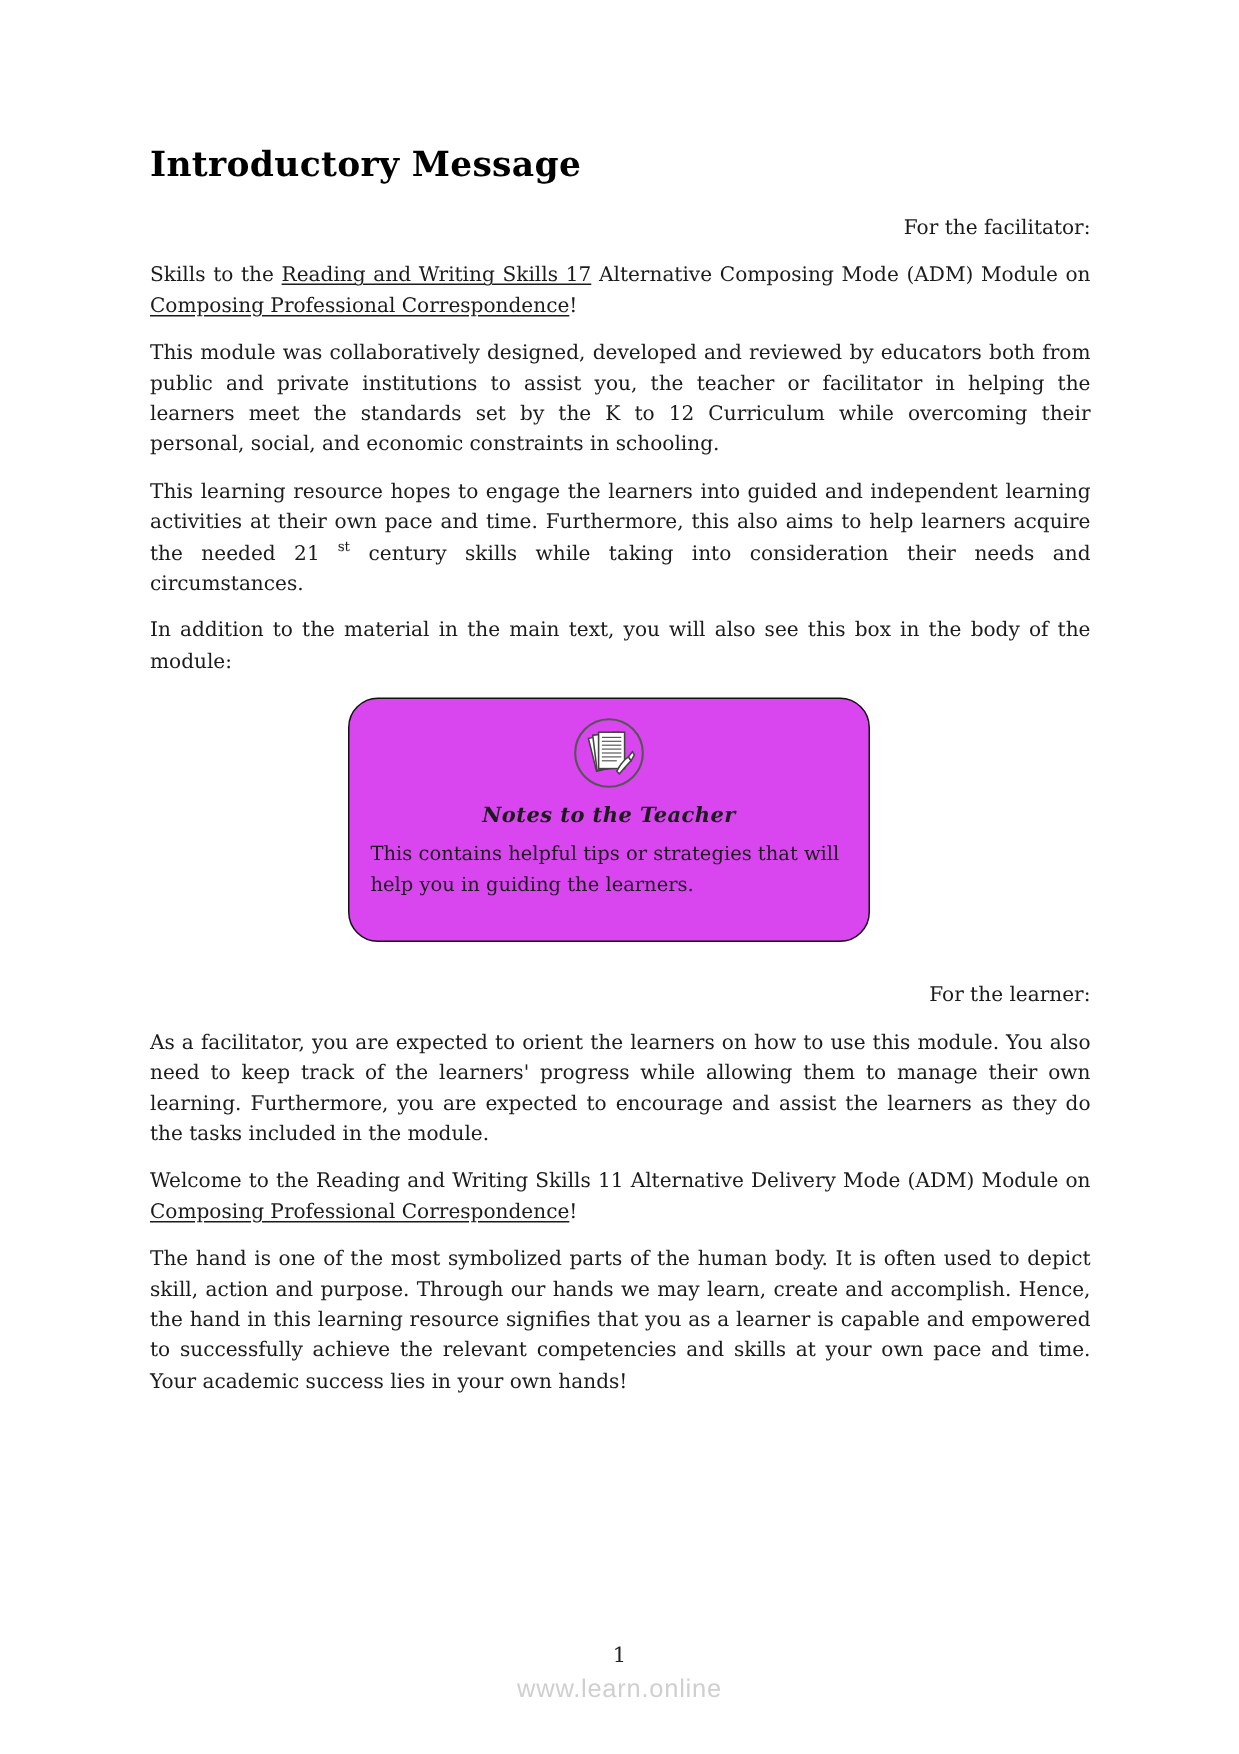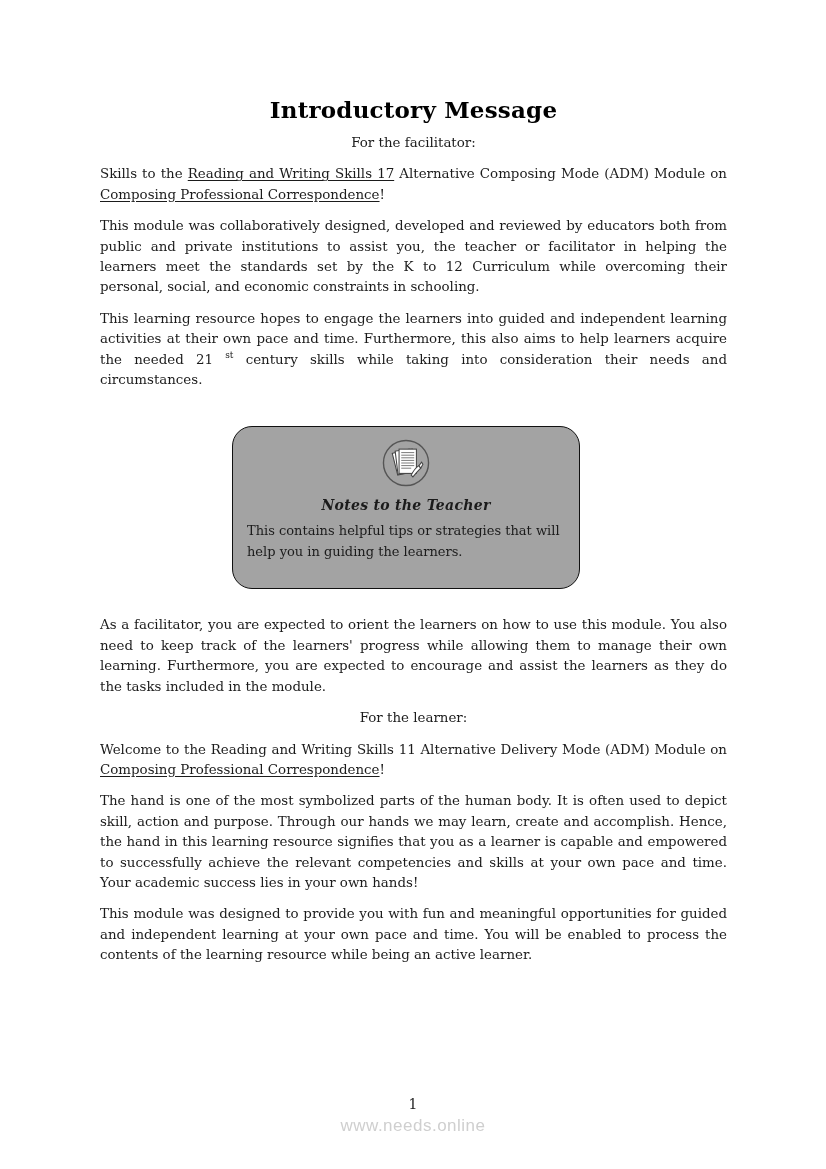--- a/index.html
+++ b/index.html
@@ -19,53 +19,52 @@
   .content {
     position: absolute;
     left: 100px;
     top: 96px;
     width: 627px;
   }
   h1.doc-title {
     font-family: "DejaVu Serif", serif;
     font-weight: bold;
     font-size: 23px;
-    margin: 0 0 10px 0;
+    margin: 0 0 20px 0;
     color: #000000;
     letter-spacing: 0.2px;
-    text-align: center;
   }
   p.body-text {
     font-size: 13.4px;
     line-height: 20.4px;
     text-align: justify;
     margin: 0 0 11px 0;
   }
   p.body-text.no-justify {
-    text-align: center;
+    text-align: right;
   }
   .u {
     text-decoration: underline;
     text-underline-offset: 2px;
   }
   sup.sup {
     font-size: 9px;
     vertical-align: super;
     line-height: 0;
     margin-left: 12px;
   }
   .notes-box {
     box-sizing: border-box;
     width: 348px;
     min-height: 163px;
-    margin: 36px 0 26px 132px;
+    margin: 13px 0 26px 132px;
     border: 1.6px solid #111111;
     border-radius: 20px;
     padding: 8px 14px 14px 14px;
-    background: #a3a3a3;
+    background: #d946ef;
   }
   .notes-icon-wrap {
     text-align: center;
     margin: 2px 0 4px 0;
   }
   .notes-title {
     font-weight: bold;
     font-style: italic;
     font-size: 14px;
     text-align: center;
@@ -106,20 +105,21 @@
     <h1 class="doc-title">Introductory Message</h1>
 
     <p class="body-text no-justify">For the facilitator:</p>
 
     <p class="body-text"><span>Skills to the </span><span class="u">Reading and Writing Skills 17</span><span> Alternative Composing Mode (ADM) Module on </span><span class="u">Composing Professional Correspondence</span><span>!</span></p>
 
     <p class="body-text">This module was collaboratively designed, developed and reviewed by educators both from public and private institutions to assist you, the teacher or facilitator in helping the learners meet the standards set by the K to 12 Curriculum while overcoming their personal, social, and economic constraints in schooling.</p>
 
     <p class="body-text"><span>This learning resource hopes to engage the learners into guided and independent learning activities at their own pace and time. Furthermore, this also aims to help learners acquire the needed 21</span><sup class="sup">st</sup><span> century skills while taking into consideration their needs and circumstances.</span></p>
 
+    <p class="body-text">In addition to the material in the main text, you will also see this box in the body of the module:</p>
 
     <div class="notes-box">
       <div class="notes-icon-wrap">
         <svg width="52" height="52" viewBox="0 0 60 60" aria-hidden="true">
           <circle cx="30" cy="30" r="26" fill="none" stroke="#555555" stroke-width="1.6"></circle>
           <g stroke="#444444" stroke-width="1.2" fill="#ffffff">
             <rect x="17" y="16" width="20" height="26" transform="rotate(-14 27 29)"></rect>
             <rect x="19" y="15" width="20" height="27" transform="rotate(-7 29 28)"></rect>
             <rect x="22" y="14" width="20" height="28"></rect>
           </g>
@@ -135,27 +135,26 @@
           <g fill="#ffffff" stroke="#444444" stroke-width="1.2">
             <path d="M 36 44 Q 40 36 45 33 L 47 36 Q 43 40 38 46 Z"></path>
             <path d="M 45 33 L 48 29 L 49.5 31.5 L 47 36 Z"></path>
           </g>
         </svg>
       </div>
       <div class="notes-title">Notes to the Teacher</div>
       <p class="notes-body">This contains helpful tips or strategies that will help you in guiding the learners.</p>
     </div>
 
+    <p class="body-text no-justify">For the learner:</p>
+
     <p class="body-text">As a facilitator, you are expected to orient the learners on how to use this module. You also need to keep track of the learners' progress while allowing them to manage their own learning. Furthermore, you are expected to encourage and assist the learners as they do the tasks included in the module.</p>
-
-    <p class="body-text no-justify">For the learner:</p>
 
     <p class="body-text"><span>Welcome to the Reading and Writing Skills 11 Alternative Delivery Mode (ADM) Module on </span><span class="u">Composing Professional Correspondence</span><span>!</span></p>
 
     <p class="body-text">The hand is one of the most symbolized parts of the human body. It is often used to depict skill, action and purpose. Through our hands we may learn, create and accomplish. Hence, the hand in this learning resource signifies that you as a learner is capable and empowered to successfully achieve the relevant competencies and skills at your own pace and time. Your academic success lies in your own hands!</p>
 
-    <p class="body-text">This module was designed to provide you with fun and meaningful opportunities for guided and independent learning at your own pace and time. You will be enabled to process the contents of the learning resource while being an active learner.</p>
 
   </div>
 
   <div class="footer page-number">1</div>
-  <div class="footer site-url">www.needs.online</div>
+  <div class="footer site-url">www.learn.online</div>
 </div>
 
 </body></html>

